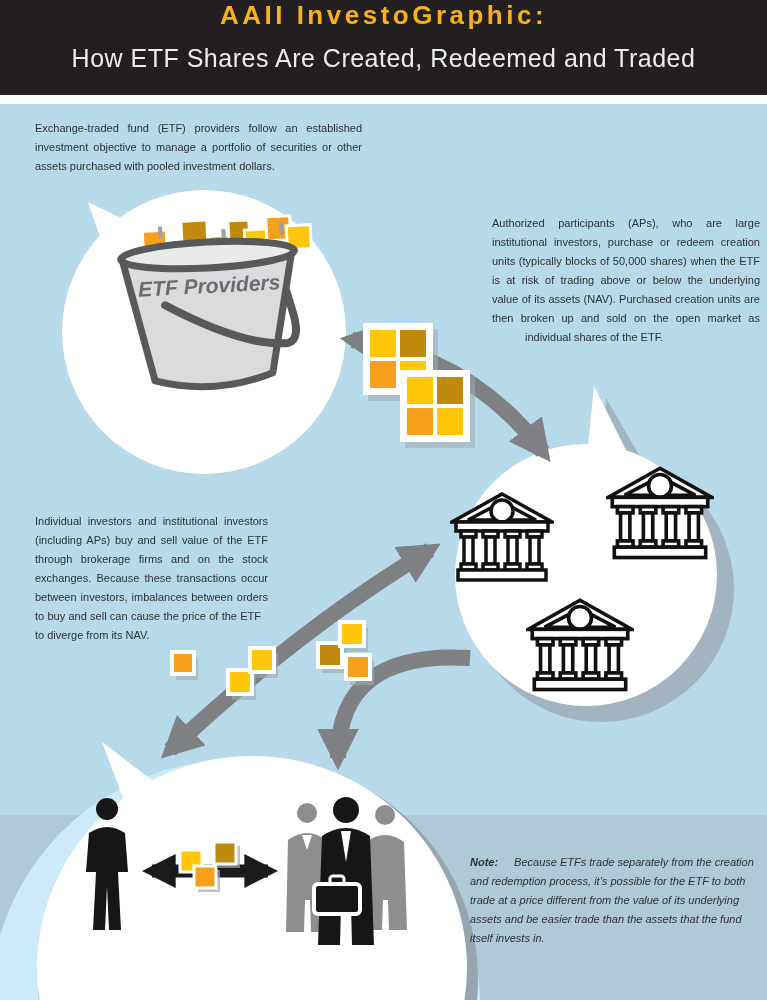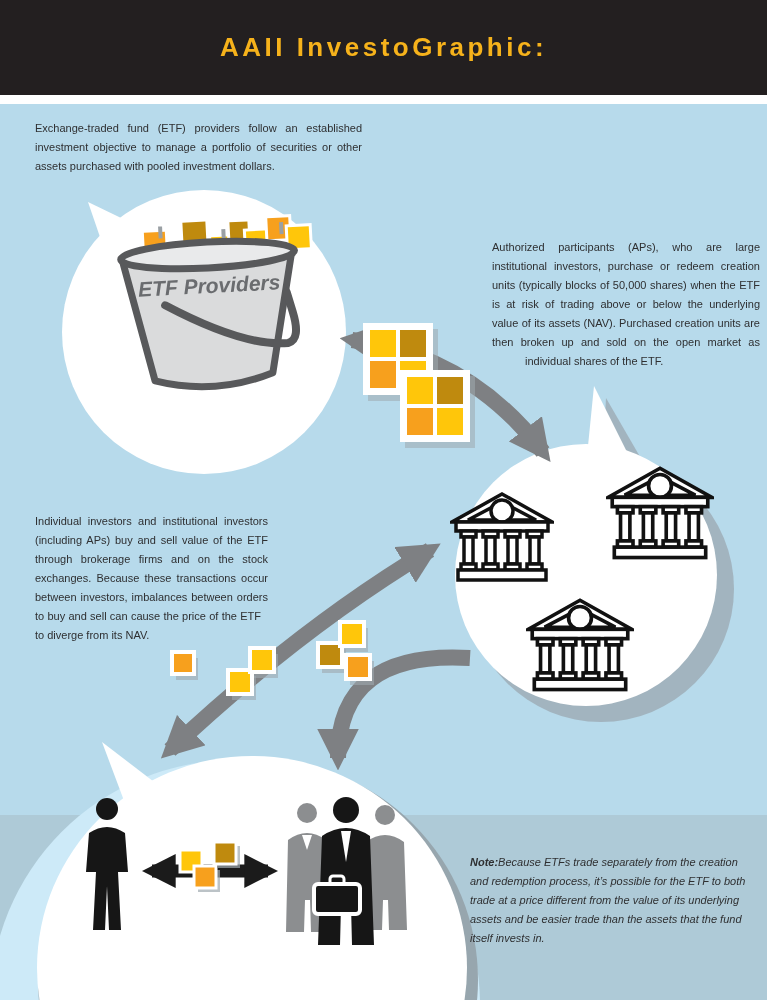--- a/index.html
+++ b/index.html
@@ -11,34 +11,34 @@
     --bucket-label-color:#6a6c6f; --text-dark:#2e2f31; --figure-gray:#8c8e90;
     --icon-black:#161616;
   }
   *{margin:0;padding:0;box-sizing:border-box}
   html,body{width:767px;height:1000px;overflow:hidden}
   body{position:relative;font-family:"Liberation Sans","DejaVu Sans",sans-serif;background:#fff}
   .bg-main{position:absolute;left:0;top:104px;width:767px;height:896px;background:var(--bg-main);z-index:0}
   .bg-bottom{position:absolute;left:0;top:815px;width:767px;height:185px;background:var(--bg-bottom);z-index:0}
   .art{position:absolute;left:0;top:0;z-index:1}
   .header{position:absolute;left:0;top:0;width:767px;height:95px;background:var(--header-bg);z-index:3;
-          display:flex;flex-direction:column;align-items:center;justify-content:center;gap:13px}
+          display:flex;flex-direction:column;align-items:center;gap:13px}
   .title{color:var(--accent-yellow);font-weight:bold;font-size:26px;letter-spacing:3.5px}
   .subtitle{color:var(--subtitle-white);font-size:25px;letter-spacing:.5px}
   .copy{position:absolute;z-index:2;color:var(--text-dark);font-size:11px;line-height:19px}
   .jst{text-align:justify}
   .para-providers{left:35px;top:119px;width:327px}
-  .para-aps{left:447px;top:238px;width:313px}
+  .para-aps{left:447px;top:214px;width:313px}
   .para-investors{left:35px;top:512px;width:312px}
   .stair-l{float:left;clear:left;height:19px}
   .stair-r{float:right;clear:right;height:19px}
   .sl1{width:45px;margin-top:95px}.sl2{width:78px}.sl3{width:120px}
   .sr1{width:79px;margin-top:76px}.sr2{width:86px}.sr3{width:94px}
   .note{left:470px;top:853px;width:285px;font-style:italic}
-  .note-label{font-weight:bold;margin-right:0}
+  .note-label{font-weight:bold;margin-right:16px}
 </style>
 </head>
 <body>
 
 <div class="bg-main"></div>
 <div class="bg-bottom"></div>
 
 <svg class="art" width="767" height="1000" viewBox="0 0 767 1000">
   <defs>
     <marker id="ah" viewBox="0 0 10 10" refX="7" refY="5" markerWidth="2.6" markerHeight="2.6" orient="auto-start-reverse" markerUnits="strokeWidth">
@@ -187,20 +187,21 @@
       <path d="M318,945 L322,836 Q346,820 370,836 L374,945 L352,945 L351,905 L341,905 L340,945 Z"></path>
     </g>
     <polygon points="341,831 351,831 346,862" fill="#fff"></polygon>
     <rect x="330" y="876" width="14" height="10" rx="3" fill="none" stroke="#fff" stroke-width="3"></rect>
     <rect x="314" y="884" width="46" height="30" rx="4" style="fill:var(--icon-black)" stroke="#fff" stroke-width="4"></rect>
   </g>
 </svg>
 
 <div class="header">
   <div class="title">AAII InvestoGraphic:</div>
+  <div class="subtitle">How ETF Shares Are Created, Redeemed and Traded</div>
 </div>
 
 <div class="copy jst para-providers">
   <span>Exchange-traded fund (ETF) providers follow an established investment objective to manage a portfolio of securities or other assets purchased with pooled investment dollars.</span>
 </div>
 
 <div class="copy jst para-aps">
   <div class="stair-l sl1"></div>
   <div class="stair-l sl2"></div>
   <div class="stair-l sl3"></div>

